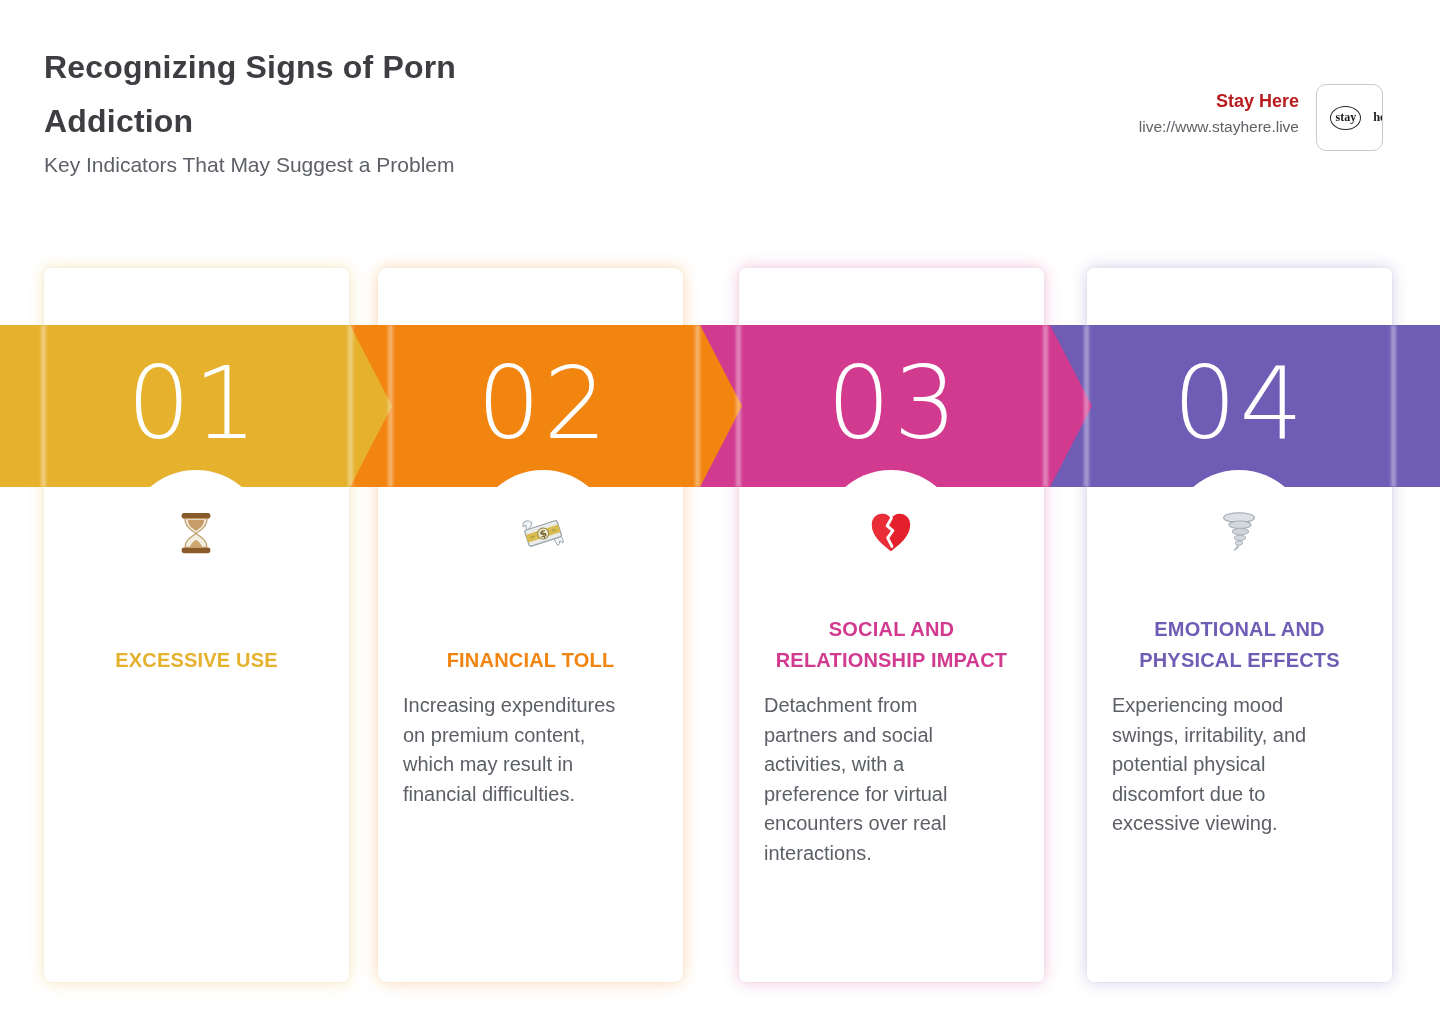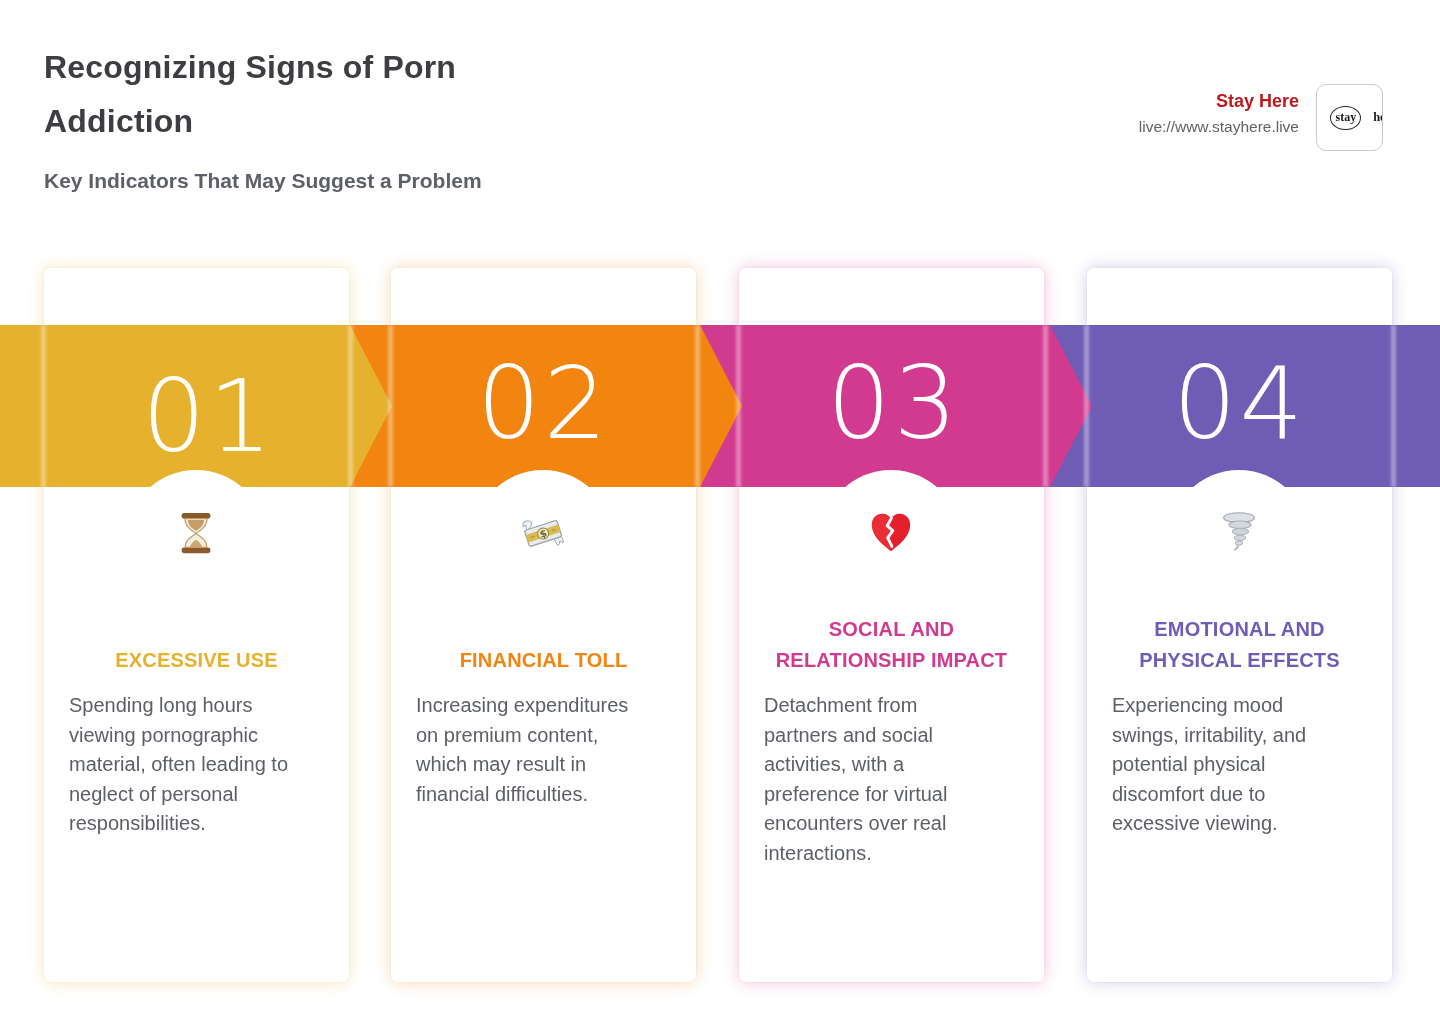--- a/index.html
+++ b/index.html
@@ -23,23 +23,22 @@
     font-weight: 700;
     line-height: 54px;
     color: #3c3e42;
     letter-spacing: 0.2px;
     white-space: pre-line;
   }
   .page-subtitle {
     position: absolute;
     left: 44px; top: 153px;
     font-size: 21px;
-    font-weight: 700;
+    font-weight: 400;
     color: #5d6066;
-    margin-top: 16px;
   }
 
   
   .brand {
     position: absolute;
     right: 57px; top: 84px;
     display: flex;
     align-items: flex-start;
     gap: 17px;
   }
@@ -154,21 +153,21 @@
     width: 305px;
     line-height: 158px;
     text-align: center;
     font-family: "DejaVu Sans", sans-serif;
     font-weight: 200;
     font-size: 100px;
     letter-spacing: 3px;
     color: #ffffff;
     z-index: 6;
   }
-  .num-1 { left: 56px; margin-top: 13px; }
+  .num-1 { left: 41px; }
   .num-2 { left: 391px; }
   .num-3 { left: 741px; }
   .num-4 { left: 1087px; }
 
   
   .icon-circle {
     position: absolute;
     top: 470px;
     width: 140px; height: 140px;
     border-radius: 50%;
@@ -202,27 +201,22 @@
     <div class="brand-logo">
       <span class="bubble">stay</span>
       <span class="rest">here</span>
     </div>
   </div>
 
   <div class="card" style="left: 44px; --accent: #e6b12d;">
     <div class="card-title-wrap">
       <div class="card-title">EXCESSIVE USE</div>
     </div>
-    <div class="card-body">Spending long hours
-viewing pornographic
-material, often leading to
-neglect of personal
-responsibilities.</div>
-  </div>
-  <div class="card" style="left: 391px; --accent: #f28410;">
+  </div>
+  <div class="card" style="left: 378px; border-radius: 9px; --accent: #f28410;">
     <div class="card-title-wrap">
       <div class="card-title">FINANCIAL TOLL</div>
     </div>
     <div class="card-body">Increasing expenditures
 on premium content,
 which may result in
 financial difficulties.</div>
   </div>
   <div class="card" style="left: 739px; --accent: #d23a90;">
     <div class="card-title-wrap">

